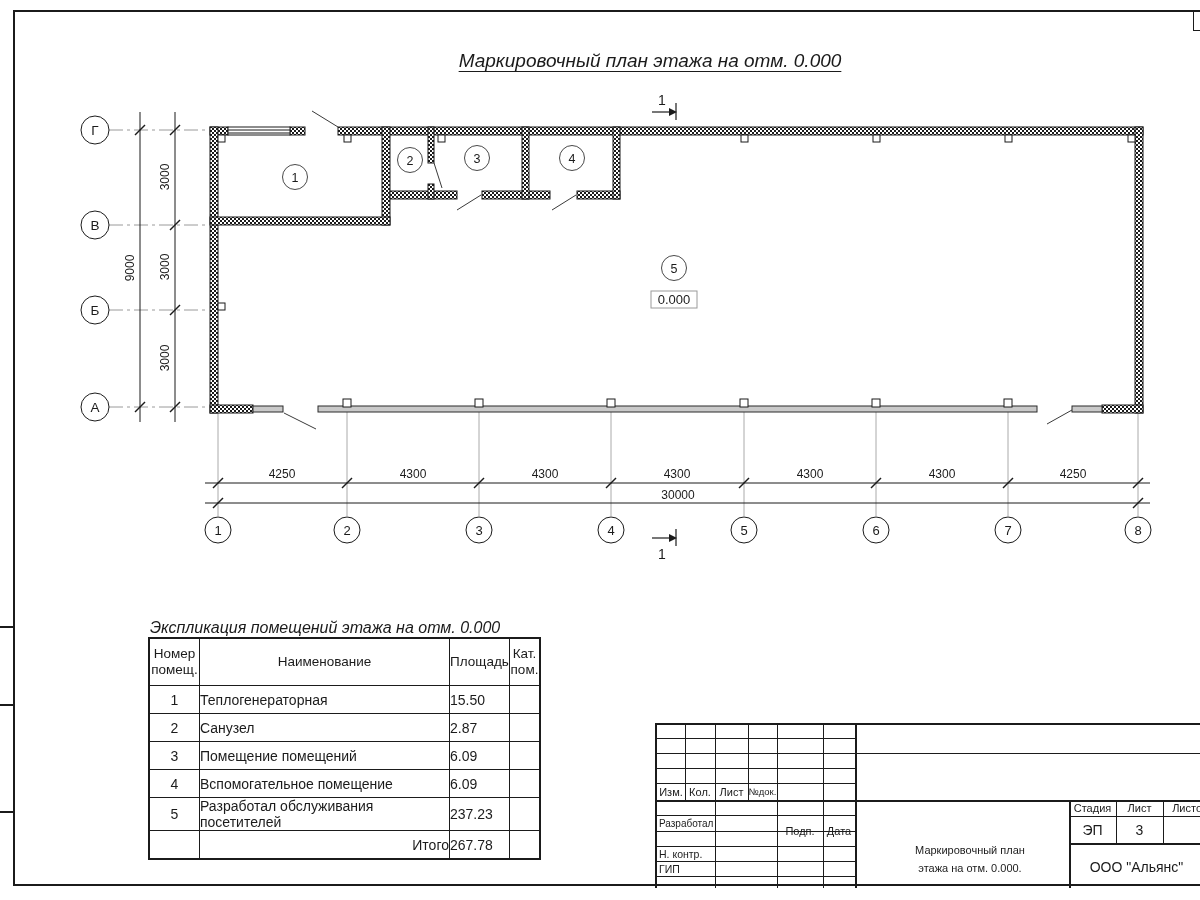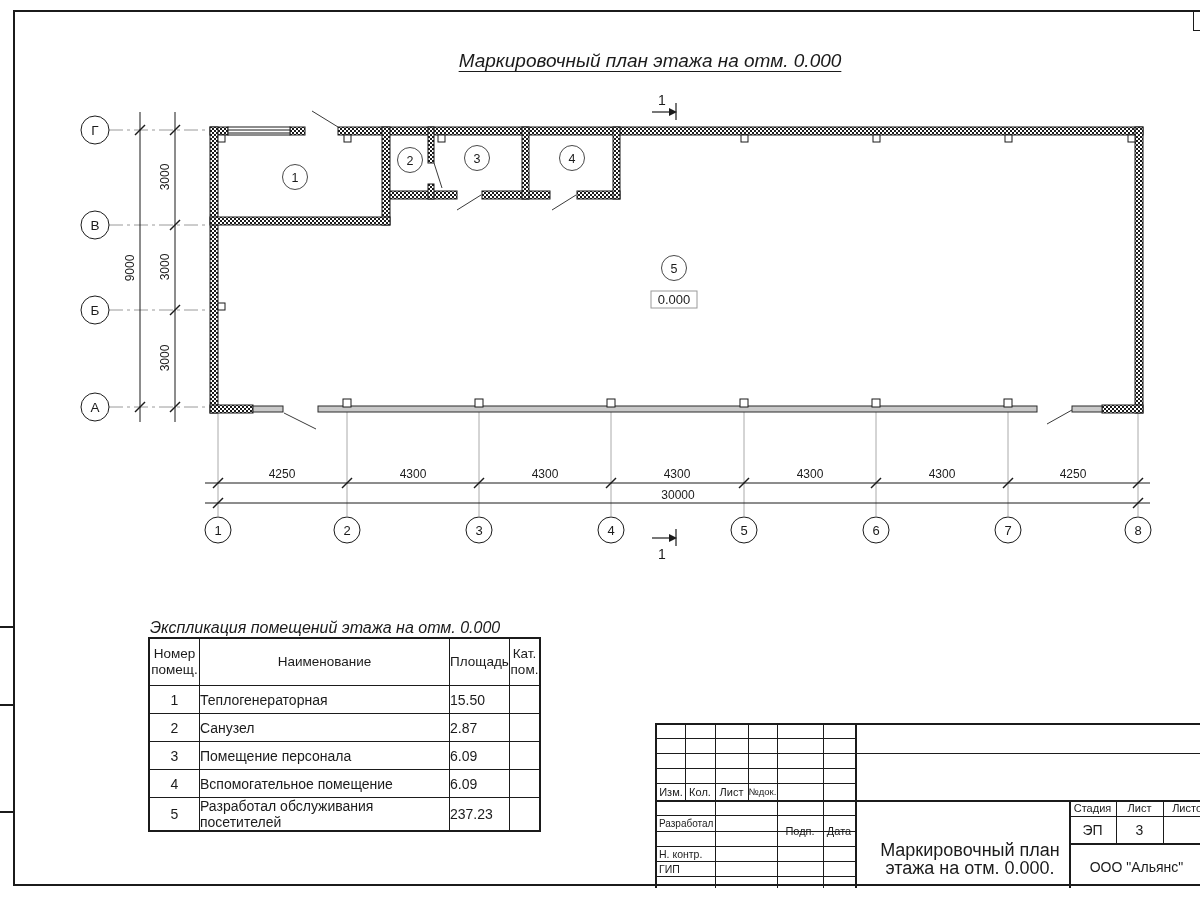--- a/index.html
+++ b/index.html
@@ -258,34 +258,40 @@
     <td class="c-cat"></td>
   </tr>
   <tr>
     <td class="c-num">2</td>
     <td class="c-name">Санузел</td>
     <td class="c-area">2.87</td>
     <td class="c-cat"></td>
   </tr>
   <tr>
     <td class="c-num">3</td>
-    <td class="c-name">Помещение персонала</td>
+    <td class="c-name">Помещение помещений</td>
     <td class="c-area">6.09</td>
     <td class="c-cat"></td>
   </tr>
   <tr>
     <td class="c-num">4</td>
     <td class="c-name">Вспомогательное помещение</td>
     <td class="c-area">6.09</td>
     <td class="c-cat"></td>
   </tr>
   <tr>
     <td class="c-num">5</td>
     <td class="c-name">Разработал обслуживания посетителей</td>
     <td class="c-area">237.23</td>
+    <td class="c-cat"></td>
+  </tr>
+  <tr>
+    <td class="c-num"></td>
+    <td class="c-name total-name">Итого</td>
+    <td class="c-area">267.78</td>
     <td class="c-cat"></td>
   </tr>
 </tbody>
   </table>
 
 <div class="stamp">
 
   <div class="vline" style="left:28px;top:0;width:1px;height:77px;"></div>
   <div class="vline" style="left:58px;top:0;width:1px;height:163px;"></div>
   <div class="vline" style="left:91px;top:0;width:1px;height:77px;"></div>
@@ -319,16 +325,16 @@
   <div class="cell role" style="left:2px;top:91px;width:56px;height:15px;font-size:10px;">Разработал</div>
   <div class="cell role" style="left:2px;top:122px;width:58px;height:14px;">Н. контр.</div>
   <div class="cell role" style="left:2px;top:137px;width:58px;height:14px;">ГИП</div>
 
   <div class="cell" style="left:412px;top:76px;width:47px;height:14px;">Стадия</div>
   <div class="cell" style="left:459px;top:76px;width:47px;height:14px;">Лист</div>
   <div class="cell" style="left:506px;top:76px;width:54px;height:14px;">Листов</div>
   <div class="cell" style="left:412px;top:92px;width:47px;height:26px;font-size:14px;">ЭП</div>
   <div class="cell" style="left:459px;top:92px;width:47px;height:26px;font-size:14px;">3</div>
 
-  <div class="cell" style="left:200px;top:108px;width:226px;height:52px;font-size:18px;line-height:18px;">Маркировочный план
+  <div class="cell" style="left:200px;top:108px;width:226px;height:52px;font-size:11px;line-height:18px;">Маркировочный план
 этажа на отм. 0.000.</div>
   <div class="cell" style="left:414px;top:120px;width:131px;height:43px;font-size:14px;">ООО "Альянс"</div>
 </div>
 
 </body></html>

